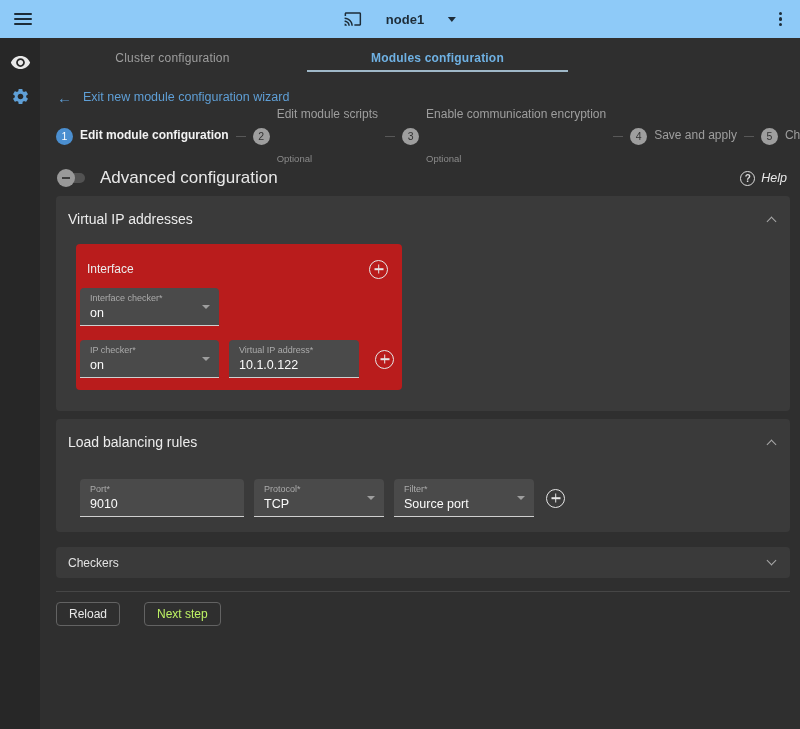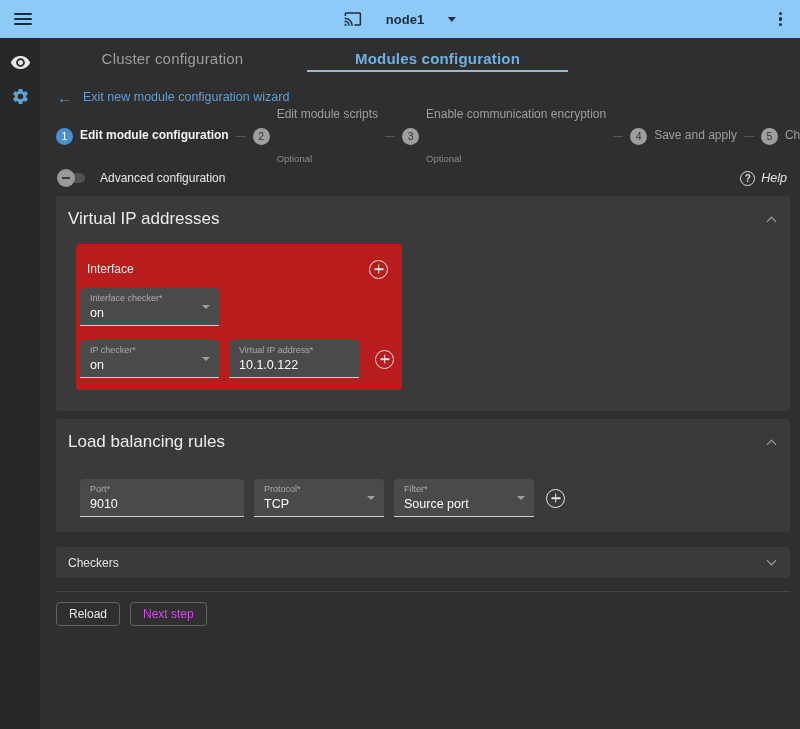--- a/index.html
+++ b/index.html
@@ -18,21 +18,21 @@
   .kebab div { width:3.2px; height:3.2px; border-radius:50%; background:#1d2c38; }
 
   
   .app { display:flex; height:691px; }
   .sidebar { width:40px; background:#272727; display:flex; flex-direction:column; align-items:center; padding-top:13px; gap:12px; flex-shrink:0; }
   .side-icon { width:22px; height:22px; display:flex; align-items:center; justify-content:center; cursor:pointer; }
   .main { flex:1; display:flex; flex-direction:column; overflow:hidden; }
 
   
   .tabs { display:flex; height:40px; }
-  .tab { width:265px; display:flex; align-items:center; justify-content:center; font-size:15px; color:#9e9e9e; position:relative; cursor:pointer; letter-spacing:.2px; }
+  .tab { width:265px; display:flex; align-items:center; justify-content:center; font-size:12px; color:#9e9e9e; position:relative; cursor:pointer; letter-spacing:.2px; }
   .tab.active { color:#6fb1e3;font-weight:bold; }
   .tab.active::after { content:""; position:absolute; left:2px; right:2px; bottom:6px; height:2px; background:#9fb8c8; }
 
   
   .wizard-link { height:28px; padding:10px 0 0 17px; display:flex; align-items:center; gap:11px; color:#5f9fd6; font-size:12.5px; cursor:pointer; }
   .back-arrow { font-size:15px; line-height:1; }
 
   
   .stepper { height:54px; display:flex; align-items:center; padding:12px 4px 6px 16px; }
   .step { display:flex; align-items:center; gap:7px; flex-shrink:0; }
@@ -43,36 +43,36 @@
   .step-sub { font-size:9.5px; color:#8b8b8b; line-height:1.2;margin-top:31px; }
   .step-sub:empty { display:none; }
   .connector { flex:1; min-width:10px; height:1px; background:#585858; margin:0 7px; }
 
   
   .toolbar-row { height:36px; display:flex; align-items:center; padding:6px 13px 6px 17px; }
   .toggle { position:relative; width:30px; height:18px; margin-right:13px; cursor:pointer; flex-shrink:0; }
   .toggle-track { position:absolute; left:3px; top:4px; width:25px; height:10px; border-radius:5px; background:#525252; }
   .toggle-thumb { position:absolute; left:0; top:0; width:18px; height:18px; border-radius:50%; background:#999; }
   .toggle-thumb::after { content:""; position:absolute; left:5px; top:8px; width:8px; height:2px; background:#3c3c3c; }
-  .adv-label { font-size:12px; color:#e8e8e8; }
+  .adv-label { font-size:17px; color:#e8e8e8; }
   .help { margin-left:auto; display:flex; align-items:center; gap:6px; cursor:pointer; }
   .help-circle { width:15px; height:15px; border:1.5px solid #dcdcdc; border-radius:50%; color:#dcdcdc; font-size:10px; font-weight:bold; display:flex; align-items:center; justify-content:center; }
   .help-label { font-size:12.5px; color:#e8e8e8;font-style:italic; }
 
   
   .panel { background:#3a3a3a; border-radius:4px; margin:0 10px 8px 16px; }
   .acc-row { height:31px; display:flex; align-items:center; padding:0 15px 0 12px; cursor:pointer; }
   .acc-row + .acc-row { border-top:1px solid #333; }
   .acc-label { font-size:12px; color:#e3e3e3; }
   .chev { width:7px; height:7px; border-right:1.6px solid #a8a8a8; border-bottom:1.6px solid #a8a8a8; margin-left:auto; flex-shrink:0; }
   .chev.down { transform:rotate(45deg); margin-top:-4px; }
   .chev.up { transform:rotate(-135deg); margin-top:4px; }
 
   .panel-header { height:46px; display:flex; align-items:center; padding:0 15px 0 12px; cursor:pointer; }
-  .panel-title { font-size:17px; color:#ececec; }
+  .panel-title { font-size:14px; color:#ececec; }
 
   
   .vip-panel { padding-bottom:21px; }
   .subpanel { margin-left:20px; margin-top:2px; width:326px; background:#b91c1c; border-radius:4px; padding:0 0 12px 4px; }
   .subpanel-header { height:44px; display:flex; align-items:center; justify-content:space-between; padding:6px 14px 0 7px; }
   .subpanel-title { font-size:12px; color:#ececec; }
 
   .field-row { display:flex; align-items:center; gap:10px; }
   .field-row + .field-row { margin-top:14px; }
   .field { height:38px; background:#4a4a4a; border-radius:4px 4px 0 0; border-bottom:1px solid #cfcfcf; padding:5px 9px 0 10px; position:relative; cursor:pointer; }
@@ -86,24 +86,24 @@
   .plus-btn::after { content:""; position:absolute; left:50%; top:50%; width:1.6px; height:9px; background:#e6e6e6; transform:translate(-50%,-50%); }
 
   
   .lb-panel { padding-bottom:15px; margin-bottom:15px; }
   .lb-fields { display:flex; align-items:center; padding-left:24px; margin-top:14px; gap:10px; }
   .lb-plus { margin-left:2px; }
   .vip-plus { margin-left:6px; }
 
   
   .divider { border-top:1px solid #464646; margin:5px 10px 0 16px; }
-  .btn-row { margin:10px 0 0 16px; display:flex; gap:10px; }
+  .btn-row { margin:10px 0 0 16px; display:flex; gap:24px; }
   .btn { height:24px; padding:0 12px; background:transparent; border:1px solid #636363; border-radius:4px; font-size:12px; font-family:"Liberation Sans", sans-serif; cursor:pointer; display:flex; align-items:center; }
   .btn-reload { color:#e8e8e8; }
-  .btn-next { color:#d946ef; }
+  .btn-next { color:#bef264; }
 </style>
 </head>
 <body>
 
 <div class="topbar">
   <div class="hamburger">
       <div></div>
       <div></div>
       <div></div>
     </div>

